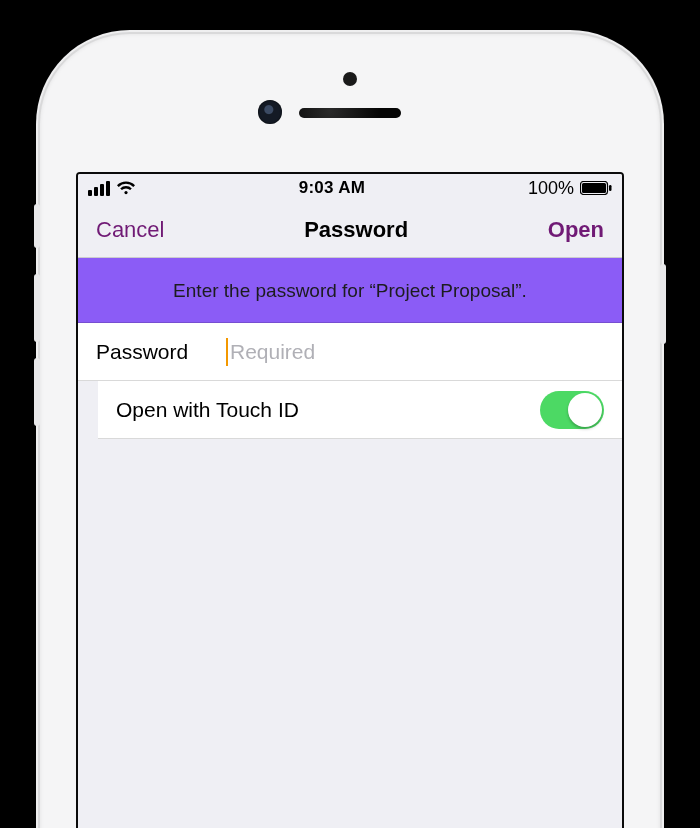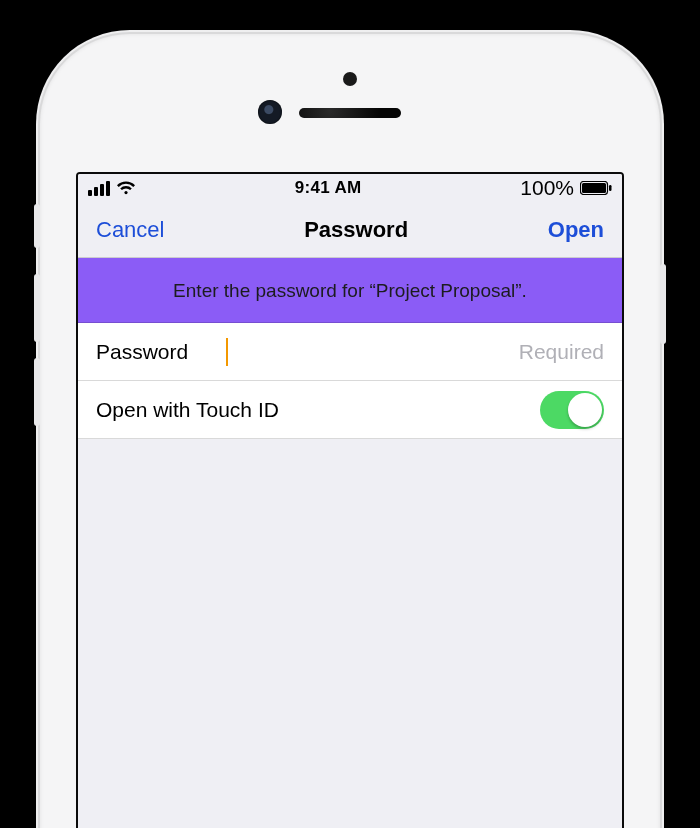--- a/index.html
+++ b/index.html
@@ -115,34 +115,34 @@
       background: #000;
       border-radius: 1px;
     }
     .signal i:nth-child(1){height:6px}
     .signal i:nth-child(2){height:9px}
     .signal i:nth-child(3){height:12px}
     .signal i:nth-child(4){height:15px}
 
     .wifi-icon svg, .battery-icon svg { display: block; }
     .time { font-weight: 600; font-size: 17px; letter-spacing: 0.3px; }
-    .battery-pct { font-size: 21px; }
+    .battery-pct { font-size: 18px; }
 
     
     .navbar {
       height: 56px;
       display: flex;
       align-items: center;
       justify-content: space-between;
       padding: 0 18px;
       background: #efeff4;
       border-bottom: 1px solid rgba(0,0,0,0.15);
     }
     .nav-btn {
-      color: #1d4ed8;
+      color: #701a75;
       font-size: 22px;
       font-weight: 400;
       background: none;
       border: none;
       cursor: pointer;
     }
     .nav-btn.done { font-weight: 600; }
     .nav-title {
       font-size: 22px;
       font-weight: 600;
@@ -177,22 +177,21 @@
       position: relative;
       flex: 1;
     }
     .input-wrap input {
       width: 100%;
       border: none;
       outline: none;
       font-size: 21px;
       color: #000;
       background: transparent;
-      padding-left: 10px;
-      text-align: right;
+      padding-left: 4px;
     }
     .input-wrap input::placeholder {
       color: #b0b0b6;
     }
     .cursor {
       position: absolute;
       left: 0;
       top: 50%;
       transform: translateY(-50%);
       width: 2px;
@@ -214,21 +213,21 @@
     .toggle .knob {
       position: absolute;
       right: 2px;
       top: 2px;
       width: 34px;
       height: 34px;
       background: #fff;
       border-radius: 50%;
       box-shadow: 0 2px 3px rgba(0,0,0,0.25);
     }
-    .row.space { justify-content: space-between; }
+    .row.space { justify-content: space-between; margin-left: 20px; }
     .row.space .label { min-width: auto; }
 
   </style>
 </head>
 <body>
 
 <div class="phone">
   <div class="side-btn mute-switch"></div>
   <div class="side-btn vol-up"></div>
   <div class="side-btn vol-down"></div>
@@ -249,21 +248,21 @@
             <i></i>
         </span>
         <span class="wifi-icon">
           <svg width="20" height="14" viewBox="0 0 20 14">
             <path d="M10 13.2a1.6 1.6 0 1 0 0-3.2 1.6 1.6 0 0 0 0 3.2z" fill="#000"></path>
             <path d="M4.2 7.4a8.2 8.2 0 0 1 11.6 0l-1.7 1.7a5.8 5.8 0 0 0-8.2 0L4.2 7.4z" fill="#000"></path>
             <path d="M1 4.2a12.7 12.7 0 0 1 18 0L17.3 5.9a10.3 10.3 0 0 0-14.6 0L1 4.2z" fill="#000"></path>
           </svg>
         </span>
       </div>
-      <div class="time">9:41 AM</div>
+      <div class="time">9:03 AM</div>
       <div class="status-right">
         <span class="battery-pct">100%</span>
         <span class="battery-icon">
           <svg width="32" height="14" viewBox="0 0 32 14">
             <rect x="0.5" y="0.5" width="27" height="13" rx="3" ry="3" fill="none" stroke="#000" stroke-width="1.2"></rect>
             <rect x="2" y="2" width="24" height="10" rx="1.5" fill="#000"></rect>
             <rect x="29" y="4" width="2.5" height="6" rx="1.2" fill="#000"></rect>
           </svg>
         </span>
       </div>

